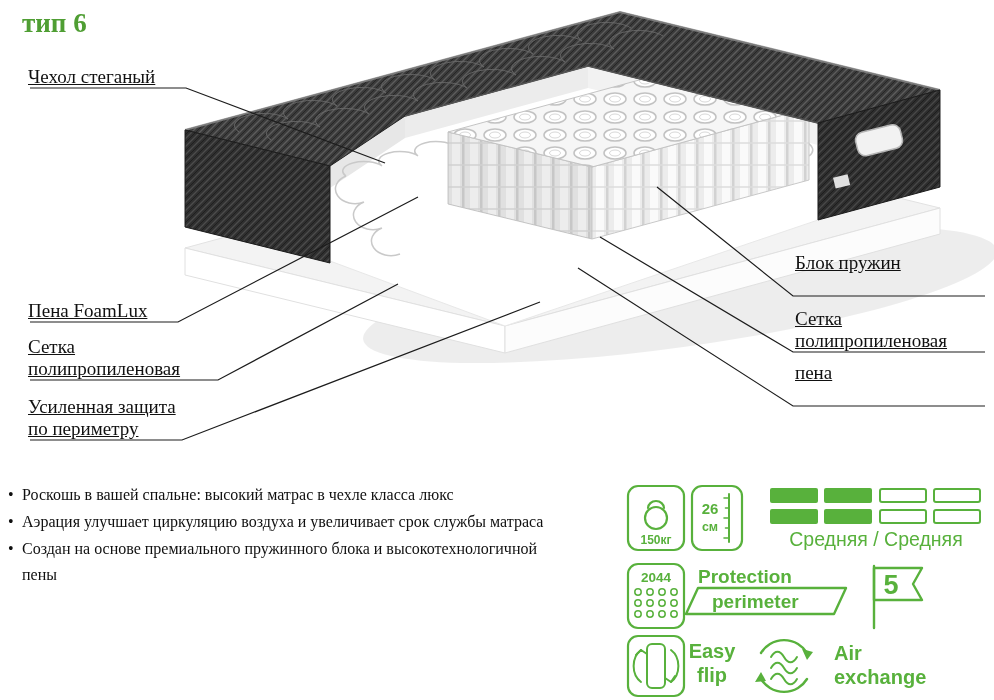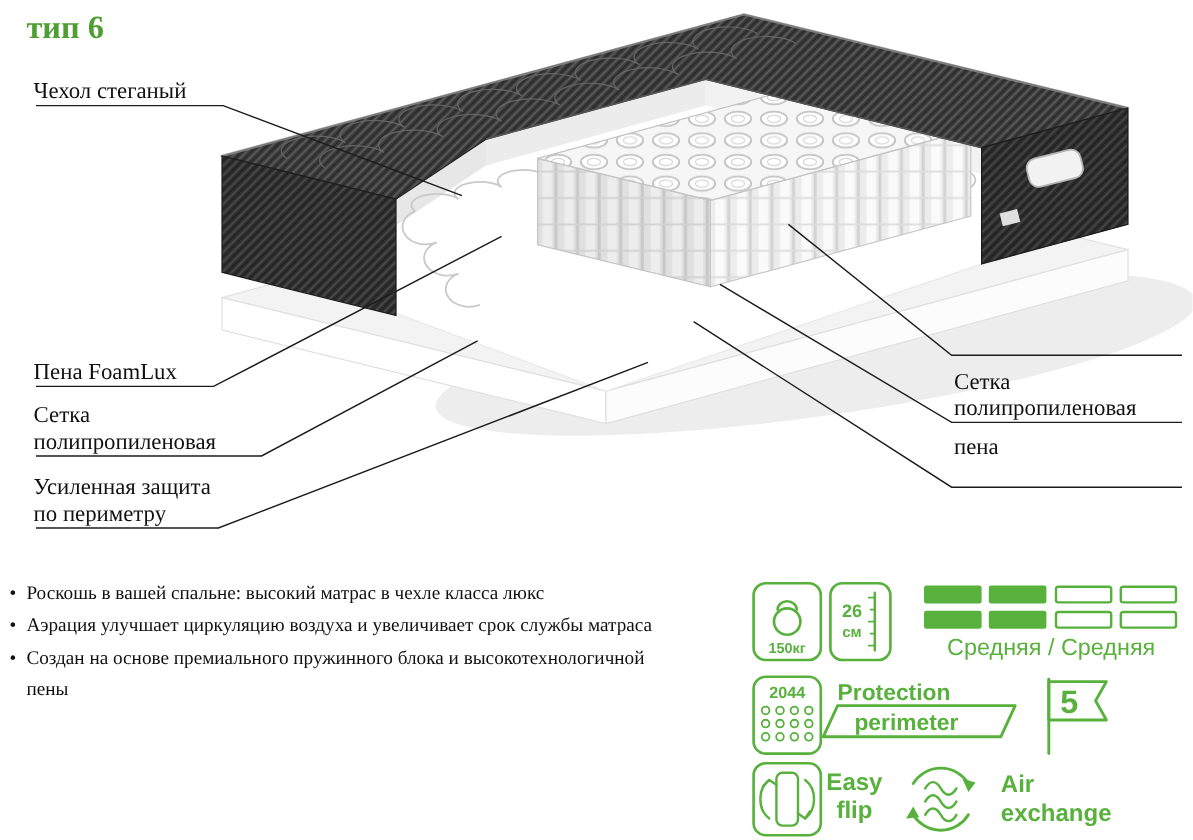--- a/index.html
+++ b/index.html
@@ -1,19 +1,19 @@
 <!DOCTYPE html>
 <html><head>
 <meta charset="utf-8">
 <style>
   html,body{margin:0;padding:0;background:#ffffff;}
   #stage{position:relative;width:994px;height:700px;background:#ffffff;overflow:hidden;
          font-family:"Liberation Serif",serif;color:#151515;}
   #page-title{position:absolute;left:22px;top:8px;font-size:27px;font-weight:bold;color:#4f9e33;}
-  .lbl{position:absolute;font-size:19px;line-height:22px;color:#111;}
+  .lbl{position:absolute;font-size:19px;line-height:22px;color:#111;text-decoration:underline;}
   .lbl .ln{display:block;}
   #diagram-svg{position:absolute;left:0;top:0;}
   #feature-list{position:absolute;left:8px;top:482px;width:540px;margin:0;padding:0;list-style:none;
                 font-size:16px;line-height:26px;color:#101010;}
   #feature-list li{position:relative;padding-left:14px;margin:0 0 1px 0;}
   #feature-list li::before{content:"\2022";position:absolute;left:0;top:0;}
   #specs-panel{position:absolute;left:624px;top:484px;width:366px;height:216px;}
   .gtxt{fill:#58b13c;font-family:"Liberation Sans",sans-serif;font-weight:bold;}
   .gtxt-n{fill:#58b13c;font-family:"Liberation Sans",sans-serif;font-weight:normal;}
 </style>
@@ -110,20 +110,21 @@
   </div>
   <div class="lbl" style="left:28px;top:336px">
     <span class="ln">Сетка</span>
     <span class="ln">полипропиленовая</span>
   </div>
   <div class="lbl" style="left:28px;top:396px">
     <span class="ln">Усиленная защита</span>
     <span class="ln">по периметру</span>
   </div>
   <div class="lbl" style="left:795px;top:252px">
+    <span class="ln">Блок пружин</span>
   </div>
   <div class="lbl" style="left:795px;top:308px">
     <span class="ln">Сетка</span>
     <span class="ln">полипропиленовая</span>
   </div>
   <div class="lbl" style="left:795px;top:362px">
     <span class="ln">пена</span>
   </div>
 
   <ul id="feature-list">

